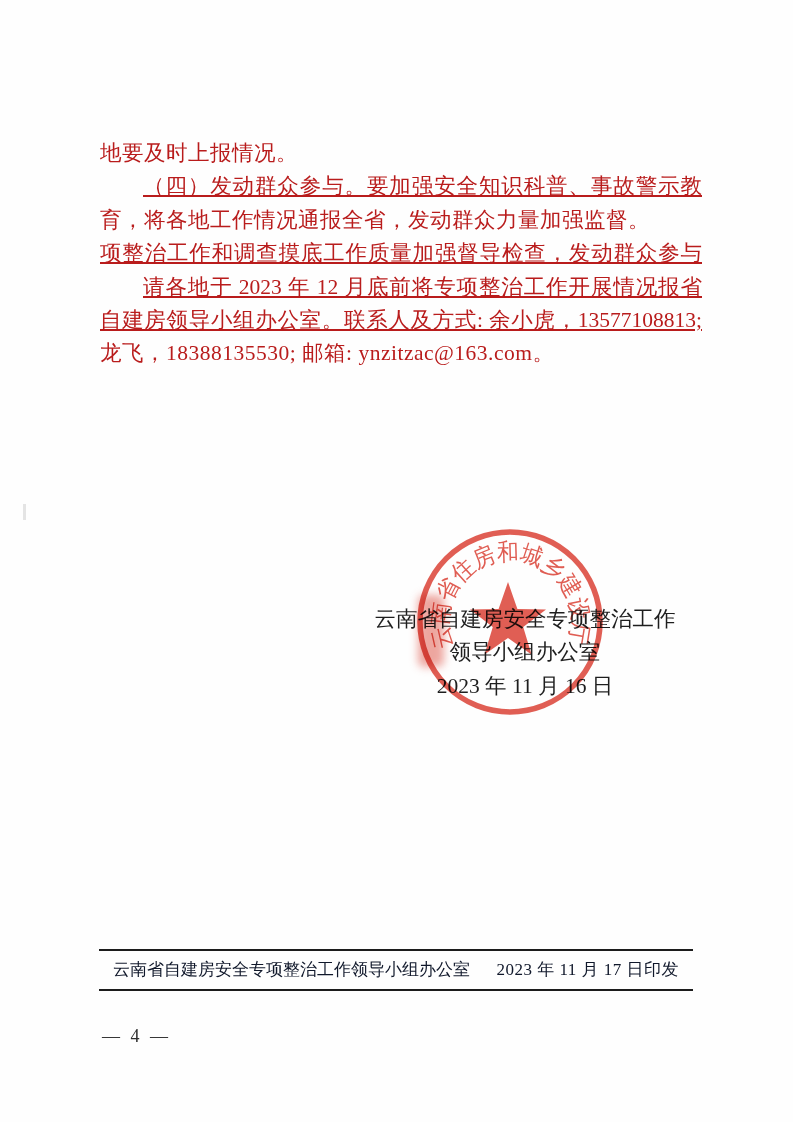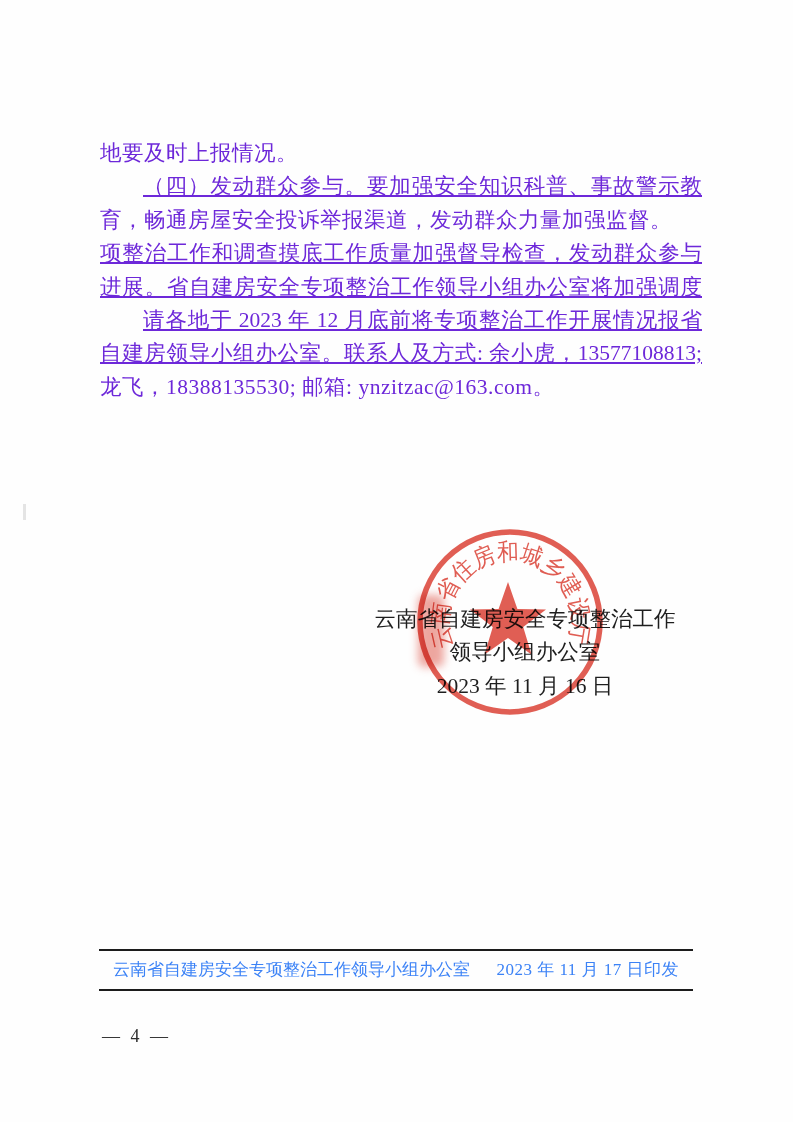--- a/index.html
+++ b/index.html
@@ -17,21 +17,21 @@
     color: #1f1f1f;
   }
   
   .body-text {
     position: absolute;
     left: 100px;
     top: 137px;
     width: 602px;
     font-size: 21.5px;
     line-height: 33.4px;
-    color: #6d28d9;
+    color: #b91c1c;
   }
   .line {
     height: 33.4px;
     letter-spacing: 0.5px;
     white-space: nowrap;
   }
   .line.jf {
     text-align: justify;
     text-align-last: justify;
     text-justify: inter-ideograph;
@@ -84,21 +84,21 @@
     top: 949px;
     width: 594px;
     box-sizing: border-box;
     border-top: 2px solid #1c1c1c;
     border-bottom: 2px solid #1c1c1c;
     padding: 7px 14px 8px 14px;
     display: flex;
     justify-content: space-between;
     align-items: center;
     font-size: 17px;
-    color: #3b82f6;
+    color: #0f172a;
   }
   .colophon .date { letter-spacing: 0.5px; margin-left: 16px; }
   
   .page-number {
     position: absolute;
     left: 102px;
     top: 1026px;
     font-size: 18px;
     letter-spacing: 3px;
     color: #2e2e2e;
@@ -115,23 +115,22 @@
   }
 </style>
 </head>
 <body>
 
 <div class="page">
 
   <main class="body-text">
     <div class="line">地要及时上报情况。</div>
     <div class="line jf ind">（四）发动群众参与。要加强安全知识科普、事故警示教</div>
-    <div class="line">育，畅通房屋安全投诉举报渠道，发动群众力量加强监督。</div>
+    <div class="line">育，将各地工作情况通报全省，发动群众力量加强监督。</div>
     <div class="line jf">项整治工作和调查摸底工作质量加强督导检查，发动群众参与</div>
-    <div class="line jf">进展。省自建房安全专项整治工作领导小组办公室将加强调度</div>
     <div class="line jf ind">请各地于 2023 年 12 月底前将专项整治工作开展情况报省</div>
     <div class="line jf">自建房领导小组办公室。联系人及方式: 余小虎，13577108813;</div>
     <div class="line">龙飞，18388135530; 邮箱: ynzitzac@163.com。</div>
   </main>
 
   <div class="signature">
     <div class="sig-line">云南省自建房安全专项整治工作</div>
     <div class="sig-line">领导小组办公室</div>
     <div class="sig-line">2023 年 11 月 16 日</div>
   </div>

